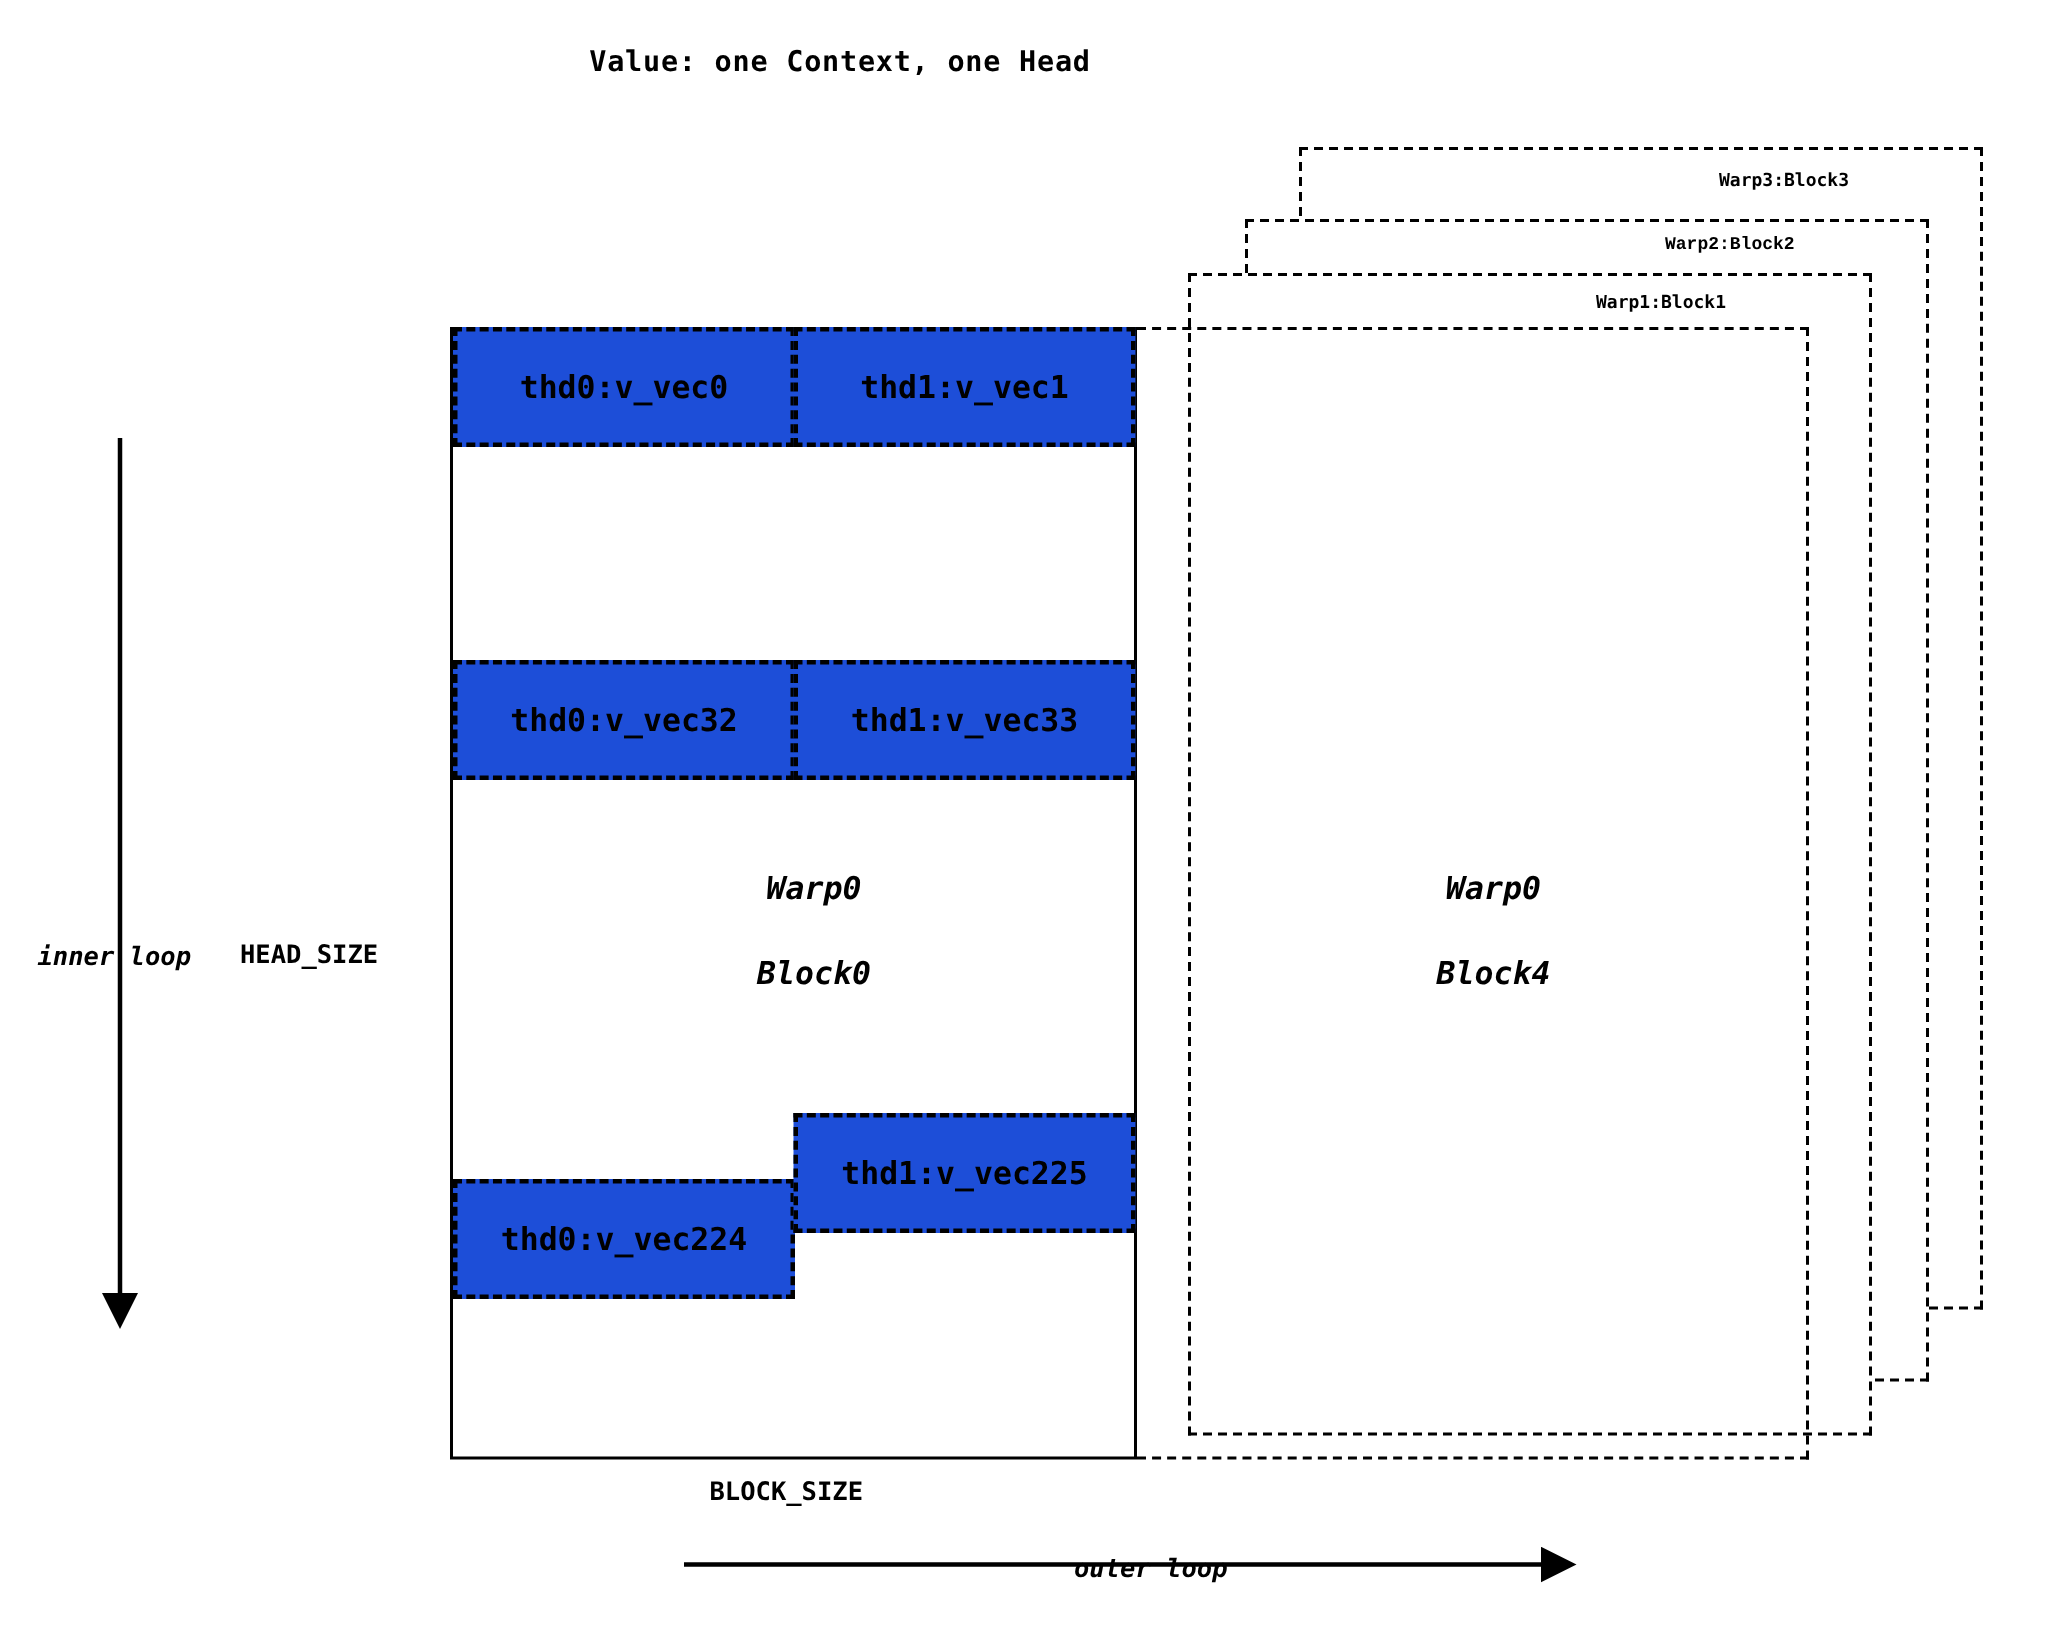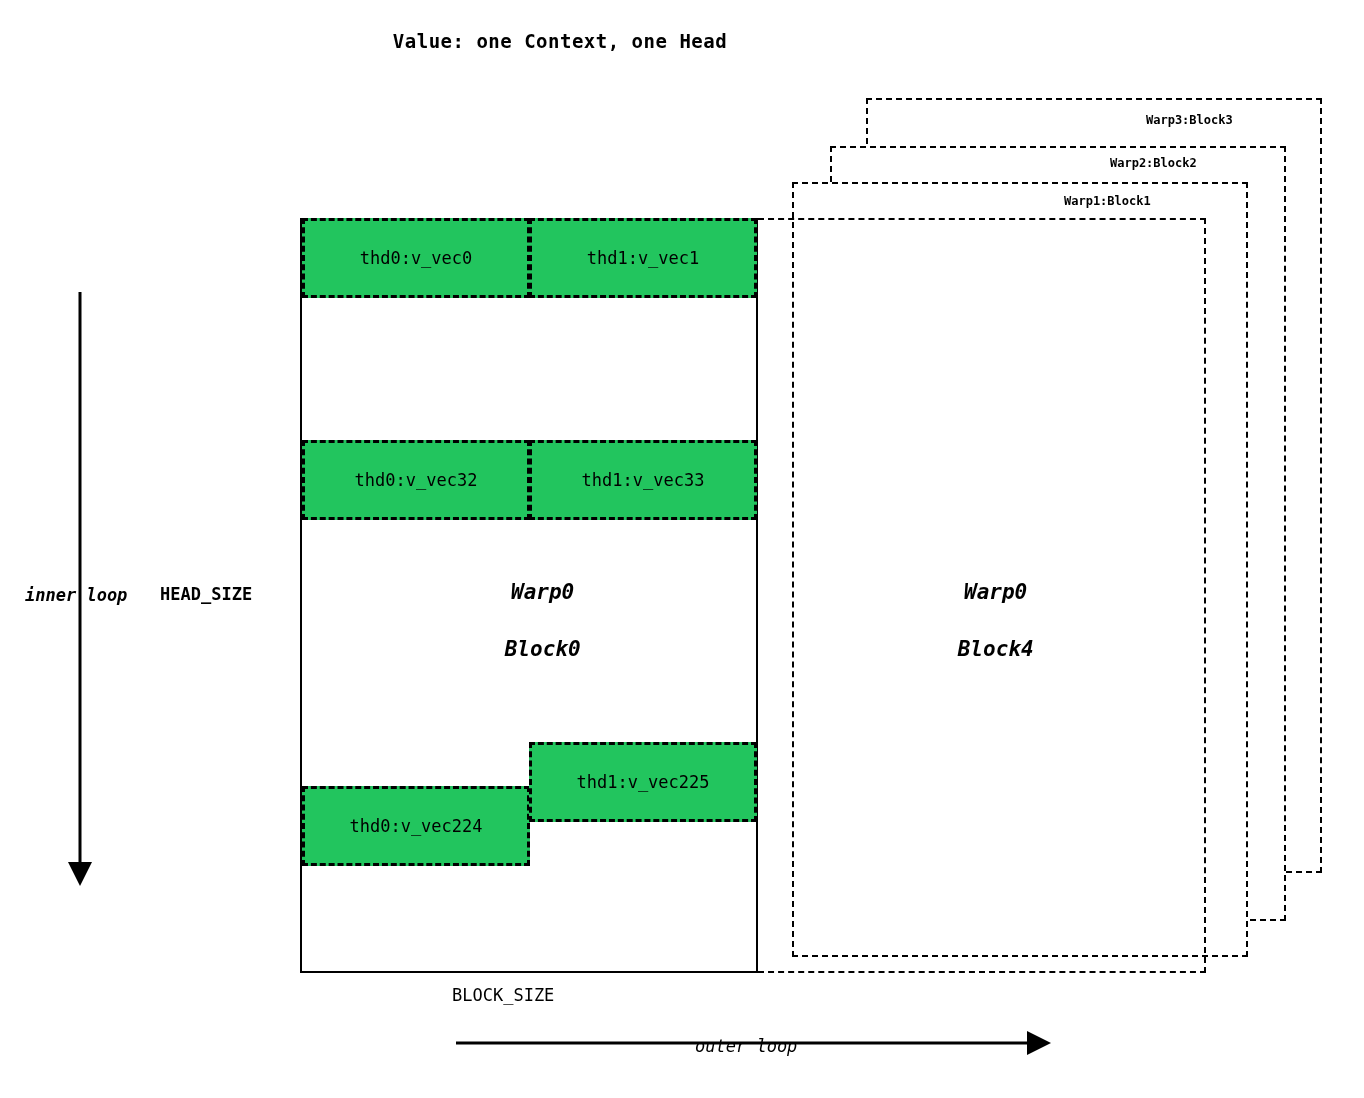--- a/index.html
+++ b/index.html
@@ -81,43 +81,45 @@
 
   
   .cell {
     position: absolute;
     border: 3px dashed #000;
     box-sizing: border-box;
     display: flex;
     align-items: center;
     justify-content: center;
     font-family: "DejaVu Sans Mono", monospace;
-    font-weight: normal;
-    font-size: 17px;
-    background: #22c55e;
+    font-weight: bold;
+    font-size: 21px;
+    background: #1d4ed8;
     white-space: nowrap;
   }
 
   
   .vlabel {
     position: absolute;
     font-family: "DejaVu Sans Mono", monospace;
     font-weight: bold;
     font-size: 17px;
     white-space: nowrap;
+    margin-top: 43px;
   }
   .vlabel.italic {
     font-style: italic;
   }
   .hlabel {
     position: absolute;
     font-family: "DejaVu Sans Mono", monospace;
-    font-weight: normal;
+    font-weight: bold;
     font-size: 17px;
     white-space: nowrap;
+    margin-left: 21px;
   }
   .hlabel.italic {
     font-style: italic;
     text-align: right;
   }
 
   svg.overlay {
     position: absolute;
     left: 0;
     top: 0;
@@ -128,21 +130,21 @@
 </style>
 </head>
 <body>
 
 <div class="title">Value: one Context, one Head</div>
 
 <div class="stack-block" style="left:866px; top:98px; width:456px; height:775px;"></div>
 <div class="stack-label" style="left:1146px; top:113px;">Warp3:Block3</div>
 
 <div class="stack-block" style="left:830px; top:146px; width:456px; height:775px;"></div>
-<div class="stack-label" style="left:1110px; top:156px;">Warp2:Block2</div>
+<div class="stack-label" style="left:1110px; top:156px;font-family:Liberation Mono, monospace;">Warp2:Block2</div>
 
 <div class="stack-block" style="left:792px; top:182px; width:456px; height:775px;"></div>
 <div class="stack-label" style="left:1064px; top:194px;text-align:right;">Warp1:Block1</div>
 
 <div class="front-block"></div>
 <div class="warp-label" style="left:808px; top:550px; width:350px;">
   <span>Warp0</span><br>
   <span>Block4</span>
 </div>
 

